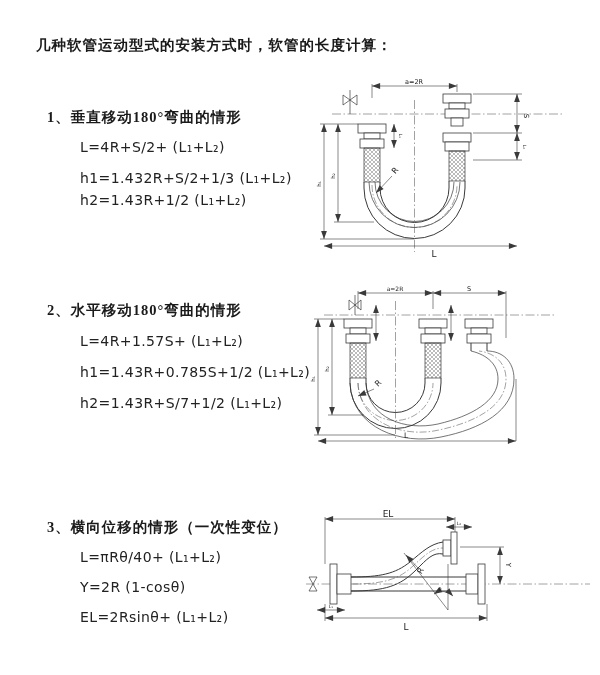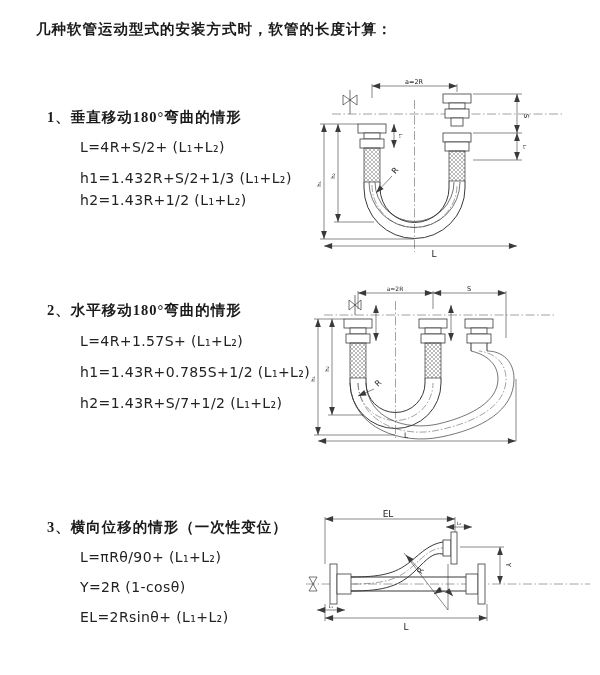--- a/index.html
+++ b/index.html
@@ -1,21 +1,21 @@
 <!DOCTYPE html>
 <html><head>
 <meta charset="utf-8">
 <style>
   html,body{margin:0;padding:0;}
   body{
     width:600px;height:675px;background:#ffffff;position:relative;
     font-family:"Liberation Sans",sans-serif;color:#1a1a1a;overflow:hidden;
   }
   .page-title{
-    position:absolute;left:36px;top:20px;font-size:14.5px;font-weight:bold;
+    position:absolute;left:36px;top:36px;font-size:14.5px;font-weight:bold;
     letter-spacing:1px;white-space:nowrap;text-align:center;
   }
   .section-heading{
     position:absolute;font-size:14.5px;font-weight:bold;letter-spacing:1px;white-space:nowrap;font-family:Liberation Serif, serif;
   }
   .formula{
     position:absolute;font-size:14px;letter-spacing:0.4px;white-space:nowrap;
     font-family:"DejaVu Sans","Liberation Sans",sans-serif;color:#222;margin-left:16px;
   }
   svg{position:absolute;overflow:visible;}
@@ -217,21 +217,21 @@
   </g>
 
   <g>
     <line class="dim" x1="210" y1="96" x2="210" y2="158"></line>
     <line class="dim dim-arrow" x1="12" y1="158" x2="210" y2="158"></line>
     <text x="100" y="155" font-size="7.5" text-anchor="middle">L</text>
   </g>
 </svg>
 
 <div class="section-heading" style="left:47px;top:518px">3、横向位移的情形（一次性变位）</div>
-<div class="formula" style="left:64px;top:549px">L=πRθ/90+ (L₁+L₂)</div>
+<div class="formula" style="left:64px;top:549px">L=πRθ/40+ (L₁+L₂)</div>
 <div class="formula" style="left:64px;top:579px">Y=2R (1-cosθ)</div>
 <div class="formula" style="left:64px;top:609px">EL=2Rsinθ+ (L₁+L₂)</div>
 
 <svg style="left:300px;top:506px" width="296" height="142" viewBox="0 0 296 142">
   <g>
     <line class="cl" x1="6" y1="78" x2="290" y2="78"></line>
   </g>
 
   <g>
     <path class="thin" d="M9,71 L17,85 M17,71 L9,85 M9,71 L17,71 M9,85 L17,85"></path>

